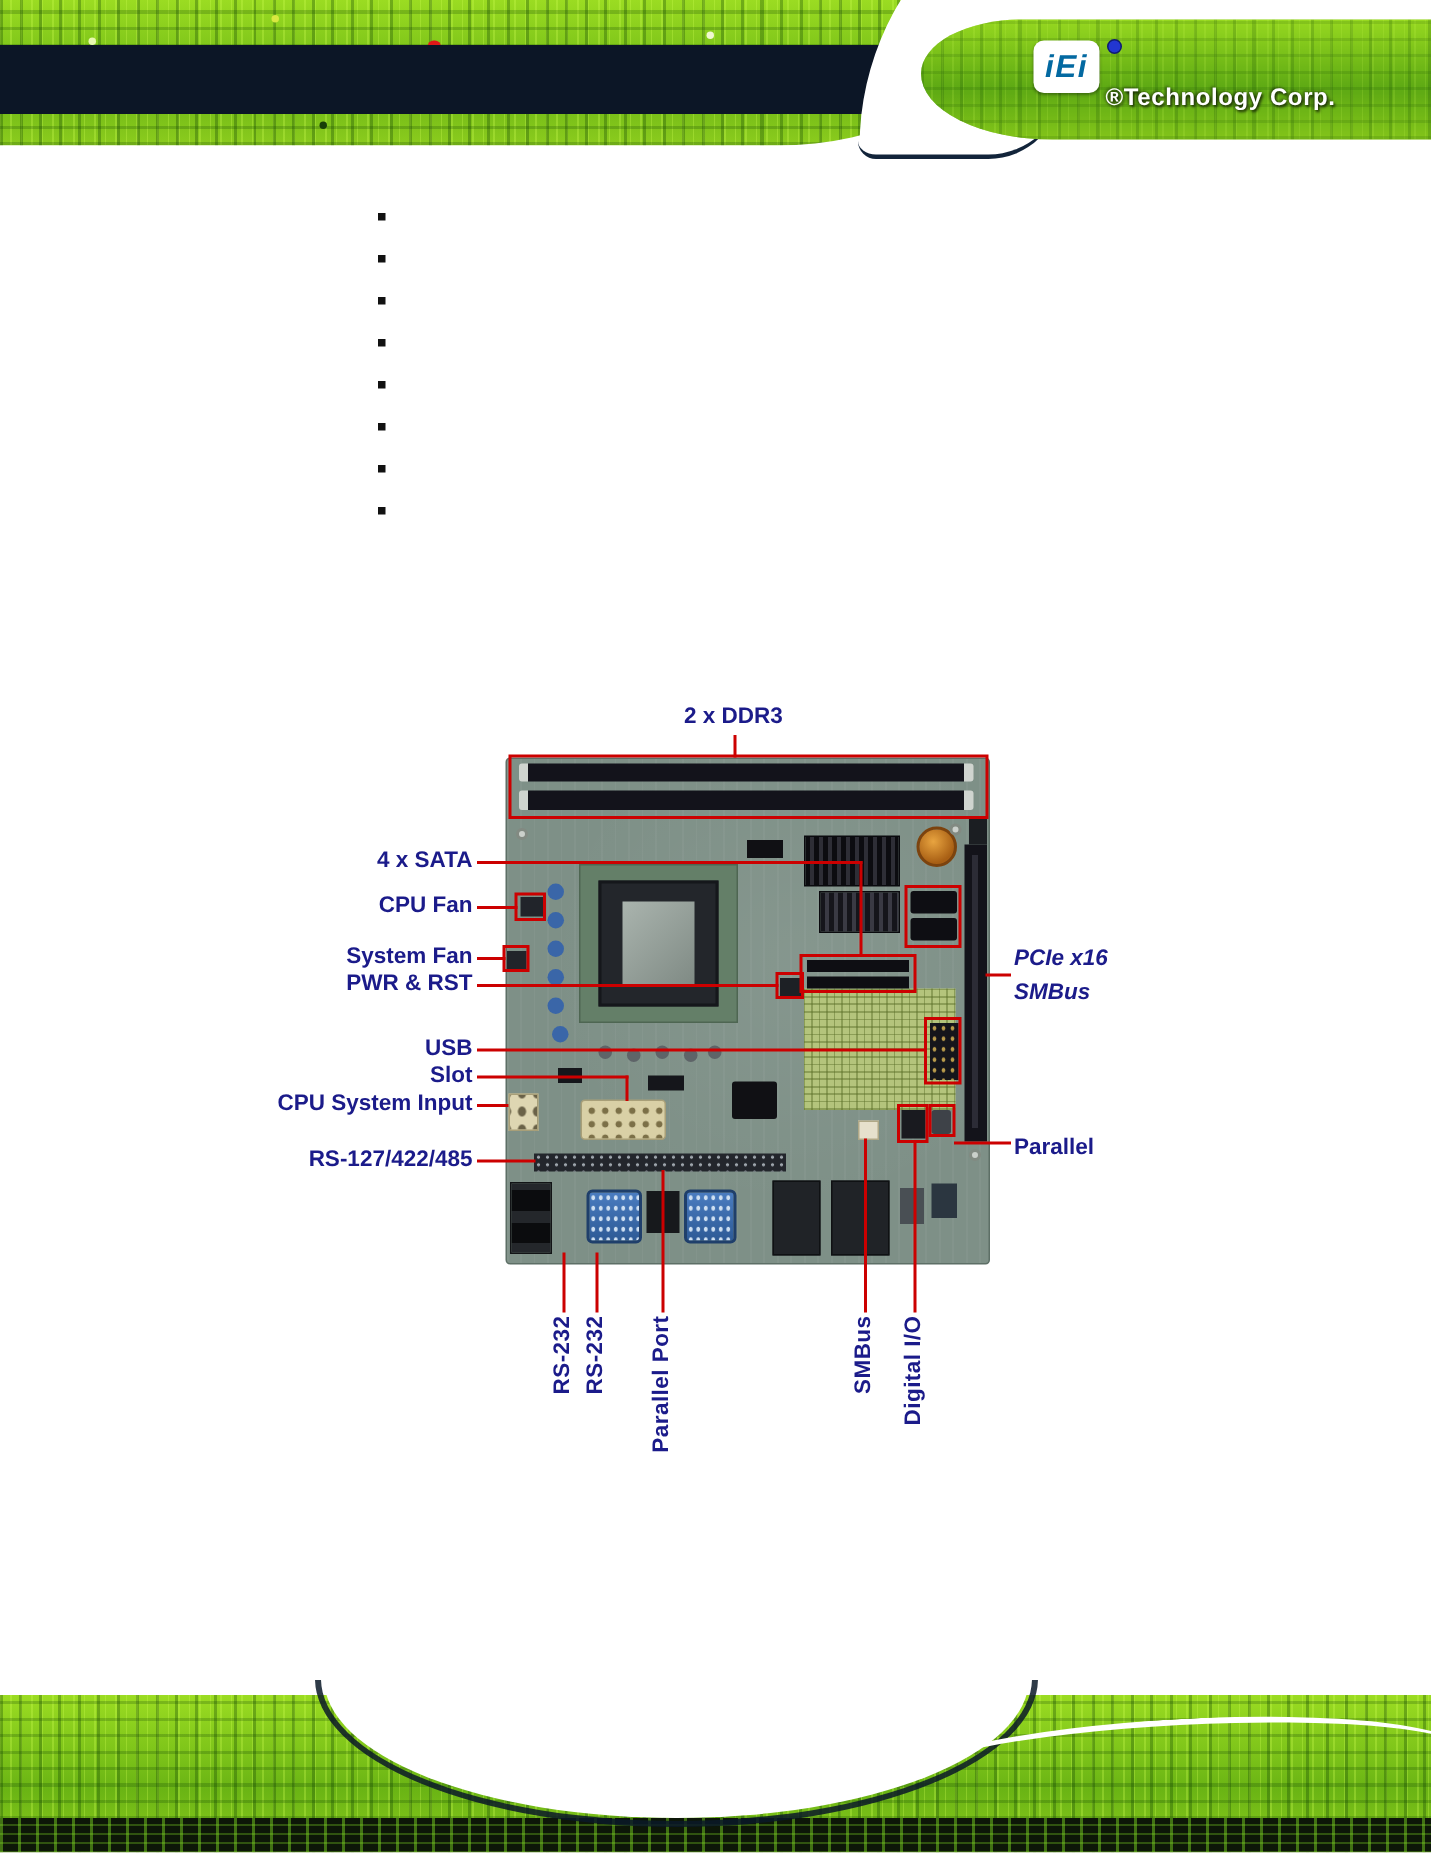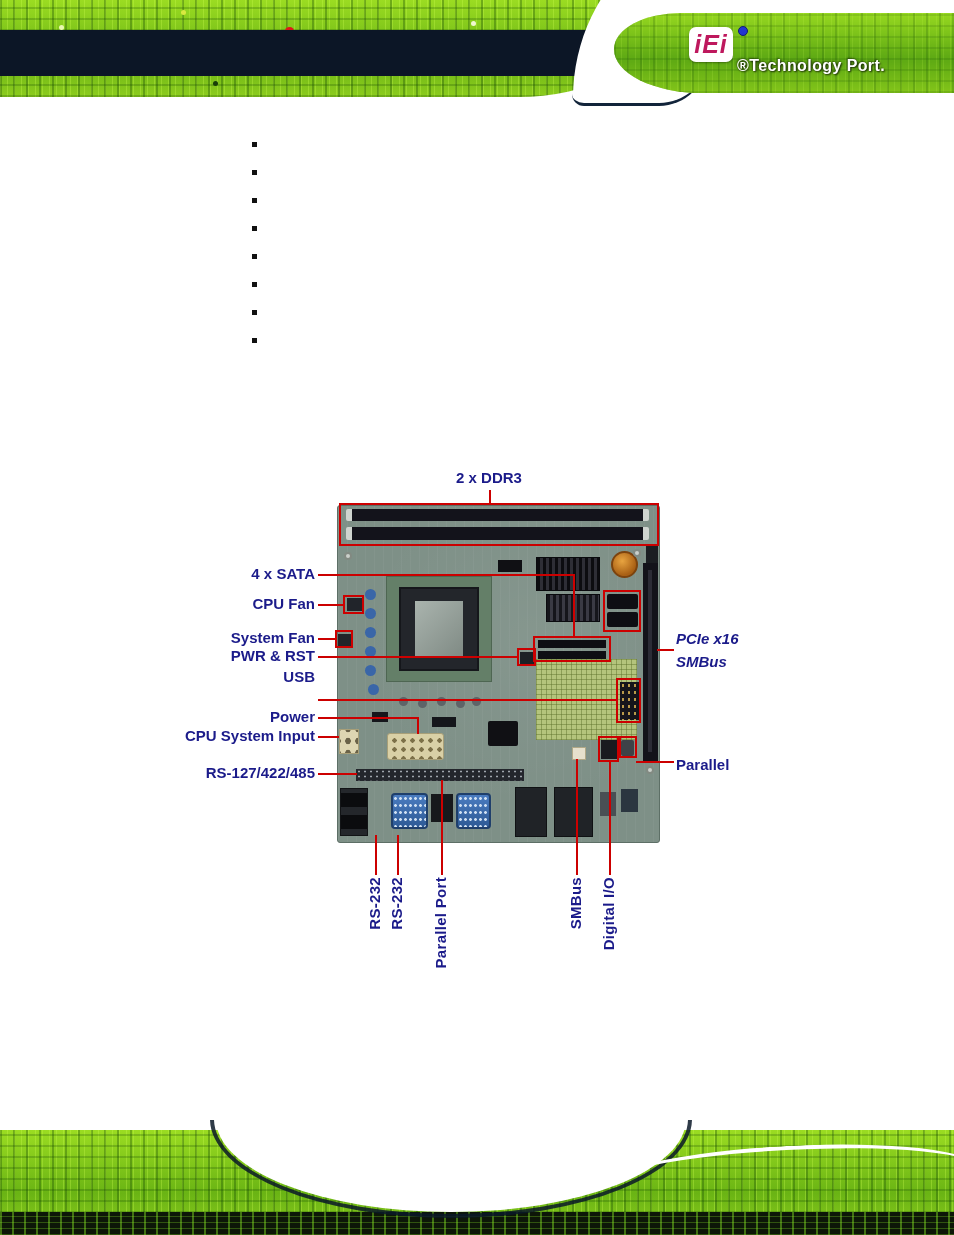--- a/index.html
+++ b/index.html
@@ -35,21 +35,21 @@
                      background:linear-gradient(180deg,#93d41f,#4f9c14 55%,#79bc18);
                      border-top-left-radius:130px 70px; border-bottom-left-radius:170px 85px; overflow:hidden; }
   .hdr-right-texture { position:absolute; inset:0; opacity:.55; }
   .hdr-dots { position:absolute; left:0; top:0; width:3px; height:3px; border-radius:50%; background:transparent;
     box-shadow: 288px 30px 0 3px #e01818, 182px 11px 0 1px #d8e840, 94px 54px 0 1px #1e4608,
                 352px 70px 0 1px #e01818, 472px 22px 0 1px #f0f8d0, 214px 82px 0 1px #183e08,
                 528px 48px 0 1px #c8e838, 60px 26px 0 1px #e8f8b0; }
   .logo-box { position:absolute; left:689px; top:27px; width:44px; height:35px; background:#fff;
               border-radius:7px; display:flex; align-items:center; justify-content:center;
               box-shadow:0 1px 2px rgba(0,0,0,.35); }
-  .logo-text { color:#be185d; font-weight:bold; font-style:italic; font-size:25px; letter-spacing:1px; }
+  .logo-text { color:#0369a1; font-weight:bold; font-style:italic; font-size:21px; letter-spacing:1px; }
   .logo-dot-blue { position:absolute; left:738px; top:26px; width:10px; height:10px; border-radius:50%;
                    background:#2236d0; border:1px solid #101c70; }
   .brand-text { position:absolute; left:737px; top:57px; color:#fff; font-weight:bold; font-size:16px;
                 letter-spacing:.4px; white-space:nowrap;
                 text-shadow:1px 1px 2px rgba(0,0,0,.8), -1px -1px 2px rgba(0,0,0,.5); }
 
   .footer { position:absolute; left:0; top:1120px; width:954px; height:115px; overflow:hidden; }
   .ftr-green { position:absolute; left:0; top:10px; width:954px; height:105px; }
   .ftr-dark { position:absolute; left:0; top:92px; width:954px; height:23px; }
   .ftr-dip-outline { position:absolute; left:210px; top:-100px; width:482px; height:198px; border-radius:50%;
@@ -94,21 +94,21 @@
   <div class="hdr-dark-band"></div>
   <div class="hdr-swoosh"></div>
   <div class="hdr-tail"></div>
   <div class="hdr-right-panel">
     <div class="hdr-right-texture circuit"></div>
   </div>
   <div class="logo-box">
     <span class="logo-text">iEi</span>
   </div>
   <div class="logo-dot-blue"></div>
-  <div class="brand-text">®Technology Port.</div>
+  <div class="brand-text">®Technology Corp.</div>
 </div>
 
 <ul class="bullets">
   <li></li>
   <li></li>
   <li></li>
   <li></li>
   <li></li>
   <li></li>
   <li></li>
@@ -203,22 +203,22 @@
   <div class="abs rb" style="left:616px;top:678px;width:25px;height:45px;"></div>
   <div class="abs rb" style="left:598px;top:736px;width:21px;height:26px;"></div>
   <div class="abs rb" style="left:619px;top:736px;width:18px;height:22px;"></div>
 
   <div class="tlabel">2 x DDR3</div>
 
   <div class="llabel" style="top:565px;text-align:right;">4 x SATA</div>
   <div class="llabel" style="top:595px;">CPU Fan</div>
   <div class="llabel" style="top:629px;">System Fan</div>
   <div class="llabel" style="top:647px;">PWR &amp; RST</div>
-  <div class="llabel" style="top:668px;">USB</div>
-  <div class="llabel" style="top:708px;">Power</div>
+  <div class="llabel" style="top:690px;">USB</div>
+  <div class="llabel" style="top:708px;">Slot</div>
   <div class="llabel" style="top:727px;">CPU System Input</div>
   <div class="llabel" style="top:764px;">RS-127/422/485</div>
 
   <div class="rlabel" style="top:627px;font-style:italic;">
     <div>PCIe x16</div>
     <div>SMBus</div>
   </div>
   <div class="rlabel" style="top:753px;">Parallel</div>
 
   <div class="vlabel" style="left:366px;">RS-232</div>

